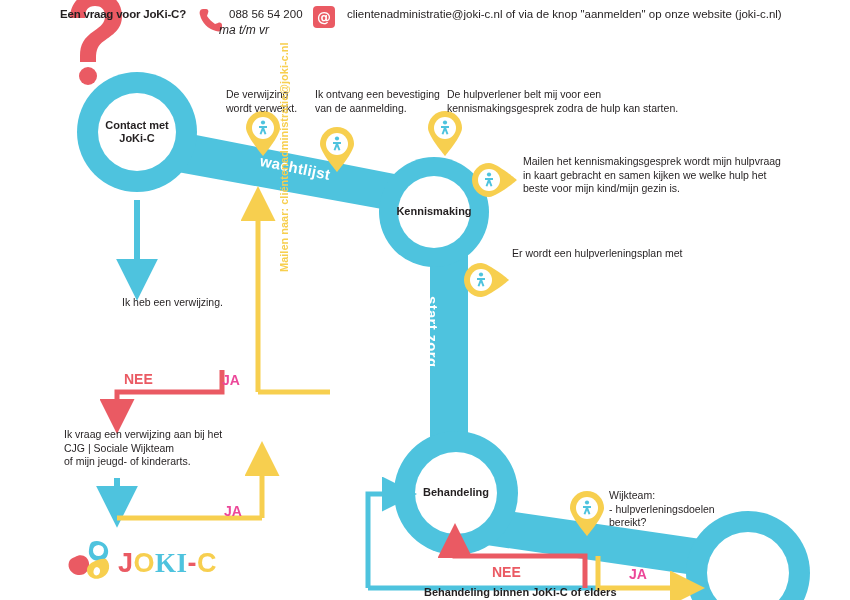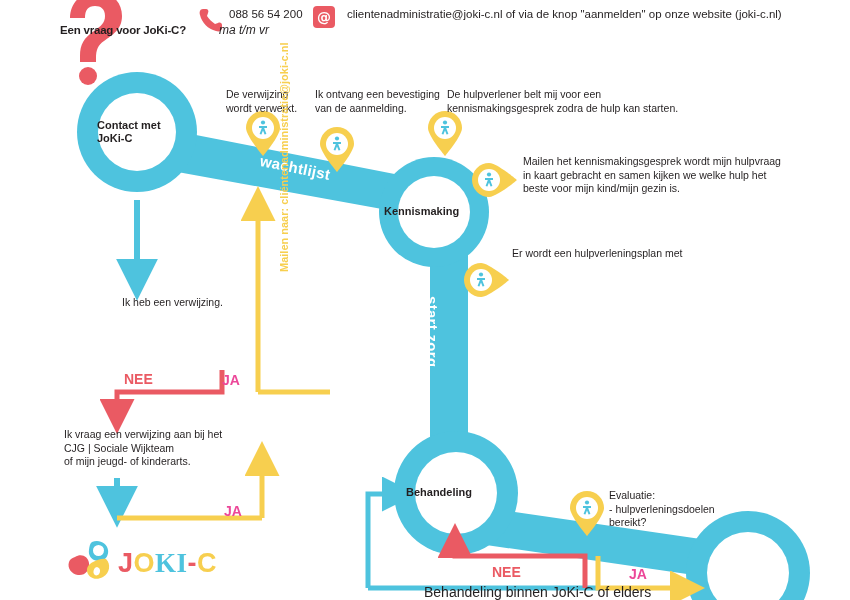--- a/index.html
+++ b/index.html
@@ -5,34 +5,34 @@
   html,body{margin:0;padding:0;background:#ffffff;}
   body{
     width:850px;height:600px;position:relative;overflow:hidden;
     font-family:"Liberation Sans","DejaVu Sans",sans-serif;
     color:#231f20;
   }
   .abs{position:absolute;}
   .nosel{user-select:none;}
   #header-title{
     left:60px;top:8px;font-size:11.5px;font-weight:bold;letter-spacing:-.2px;
-    color:#231f20;white-space:nowrap;z-index:5;margin-top:16px;
+    color:#231f20;white-space:nowrap;z-index:5;
   }
   #phone-number{left:229px;top:7px;font-size:11.5px;line-height:15px;white-space:nowrap;}
   #phone-hours{left:219px;top:23px;font-size:12px;line-height:15px;white-space:nowrap;font-style:italic;}
   #at-icon{left:313px;top:6px;width:22px;height:22px;border-radius:4px;background:#ea5a63;}
   #at-icon span{
     position:absolute;left:0;top:0;width:22px;height:22px;line-height:22px;text-align:center;
     color:#fff;font-size:14px;font-weight:bold;font-family:"DejaVu Sans",sans-serif;
   }
   #email-line{left:347px;top:8px;font-size:11.5px;white-space:nowrap;}
 
   
   .note{font-size:10.5px;line-height:13.5px;color:#231f20;}
-  .node-label{font-size:11px;font-weight:bold;color:#231f20;text-align:left;white-space:nowrap;}
+  .node-label{font-size:11px;font-weight:bold;color:#231f20;text-align:center;white-space:nowrap;}
 
   
   #flow-canvas{left:0;top:0;width:850px;height:600px;}
 
   
   .band-label{
     font-size:15px;font-weight:bold;color:#ffffff;white-space:nowrap;
     letter-spacing:.3px;
   }
   #label-wachtlijst{left:262px;top:152px;transform:rotate(11.5deg);transform-origin:left top;}
@@ -234,26 +234,26 @@
 
 <div class="abs note nosel" style="left:79px;top:296px;width:180px;margin-left:43px;">Ik heb een verwijzing.</div>
 
 <div class="abs note nosel" style="left:64px;top:428px;width:190px;">
   <div>Ik vraag een verwijzing aan bij het</div>
   <div>CJG | Sociale Wijkteam</div>
   <div>of mijn jeugd- of kinderarts.</div>
 </div>
 
 <div class="abs note nosel" style="left:609px;top:489px;width:140px;">
-  <div>Evaluatie:</div>
+  <div>Wijkteam:</div>
   <div>- hulpverleningsdoelen</div>
   <div>bereikt?</div>
 </div>
 
-<div class="abs note nosel" style="left:424px;top:586px;width:300px;font-size:14px;font-weight:normal;">Behandeling binnen JoKi-C of elders</div>
+<div class="abs note nosel" style="left:424px;top:586px;width:300px;font-size:11px;font-weight:bold;">Behandeling binnen JoKi-C of elders</div>
 
 <div id="mail-vertical" class="abs nosel">Mailen naar: cliëntenadministratie@joki-c.nl</div>
 
 <div class="abs nee nosel" style="left:124px;top:371px;">NEE</div>
 <div class="abs ja nosel" style="left:222px;top:372px;">JA</div>
 <div class="abs ja nosel" style="left:224px;top:503px;">JA</div>
 <div class="abs nee nosel" style="left:492px;top:564px;">NEE</div>
 <div class="abs ja nosel" style="left:629px;top:566px;">JA</div>
 
 <div id="logo-block" class="abs">

